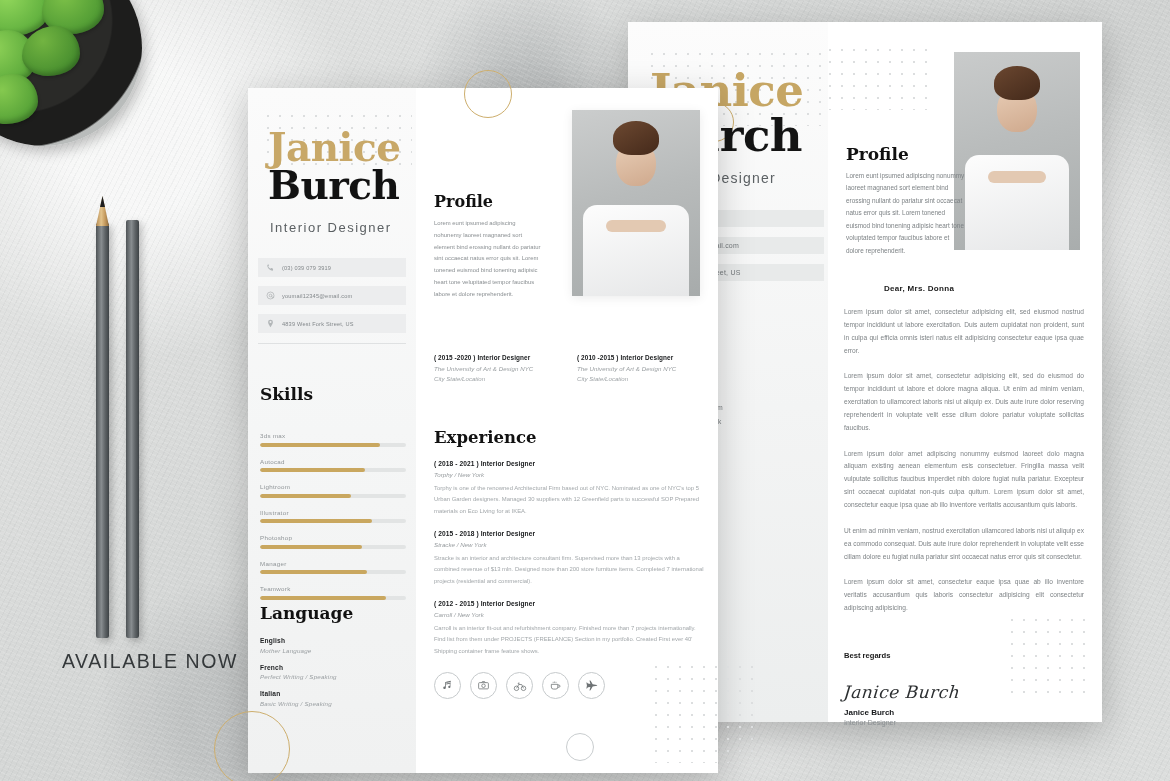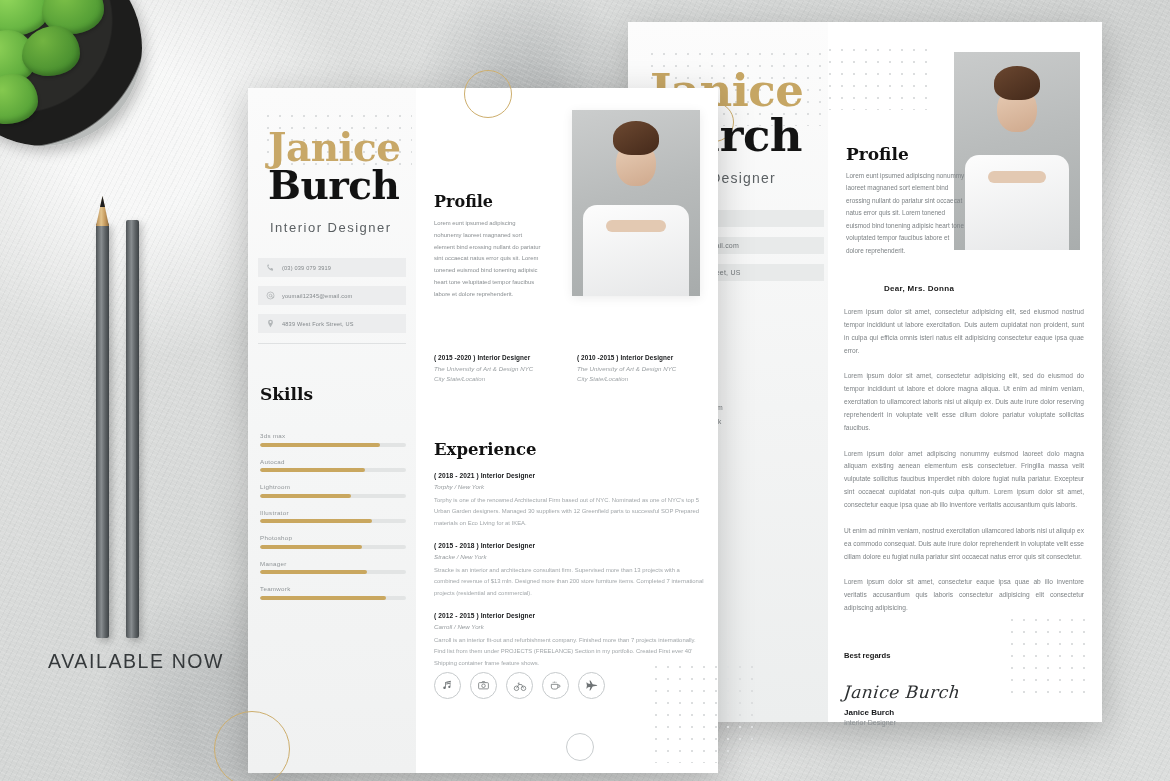--- a/index.html
+++ b/index.html
@@ -48,21 +48,21 @@
   .pencil.a { left:96px; top:223px; height:415px; }
   .pencil.b { left:126px; top:220px; height:418px; }
   .tip { position:absolute; left:96px; top:196px; width:13px; height:30px;
     background: linear-gradient(90deg,#b58a52 0%,#e3c38b 40%,#c59a5e 70%,#8d6a3c 100%);
     clip-path: polygon(50% 0, 100% 100%, 0 100%); }
   .lead { position:absolute; left:100px; top:196px; width:5px; height:11px;
     background:#1e1e1e; clip-path: polygon(50% 0, 100% 100%, 0 100%); }
 
   
   .available { position:absolute; left:48px; top:650px; width:190px; }
-  .available-title { font-size:19.5px; letter-spacing:1.6px; color:#35393b; font-weight:400; }
+  .available-title { font-size:19.5px; letter-spacing:1.6px; color:#35393b; font-weight:400;text-align:right; }
   .badges { display:flex; gap:11px; margin-top:11px; }
   .badge { width:44px; height:44px; border:2.2px solid #3a3e40; display:flex;
            align-items:center; justify-content:center; font-size:22px; color:#2e3234; }
 
   
   .page { position:absolute; background:#fff; box-shadow: 0 10px 34px rgba(0,0,0,.22); }
 
   
   .page-back { left:628px; top:22px; width:474px; height:700px; display:flex; }
   .back-left { width:200px; background: linear-gradient(180deg,#fcfcfc 0%, #f3f4f4 55%, #eceeee 100%); position:relative; }
@@ -318,20 +318,35 @@
           </div>
       </div>
       <div class="skill">
         <div class="skill-label">Teamwork</div>
         <div class="bar">
             <i style="width:86%"></i>
           </div>
       </div>
     </div>
 
+    <div class="lang">
+      <div class="sec-left-h" style="margin-bottom:14px;">Language</div>
+      <div class="lang-item">
+        <div class="lang-name">English</div>
+        <div class="lang-sub">Mother Language</div>
+      </div>
+      <div class="lang-item">
+        <div class="lang-name">French</div>
+        <div class="lang-sub">Perfect Writing / Speaking</div>
+      </div>
+      <div class="lang-item">
+        <div class="lang-name">Italian</div>
+        <div class="lang-sub">Basic Writing / Speaking</div>
+      </div>
+    </div>
 
     <div class="ring" style="left:-34px; bottom:-14px; width:76px; height:76px;"></div>
   </div>
 
   <div class="fr-right">
     <div class="ring" style="left:48px; top:-18px; width:48px; height:48px;"></div>
     <div class="photo-front">
       <div style="position:absolute;left:50%;top:16%;width:40px;height:46px;transform:translateX(-50%);border-radius:50% 50% 45% 45%;background:linear-gradient(160deg,#e9cfb8,#cfa98d);"></div>
       <div style="position:absolute;left:50%;top:6%;width:46px;height:34px;transform:translateX(-50%);border-radius:50% 50% 40% 40%;background:linear-gradient(150deg,#6d4931,#44291a);"></div>
       <div style="position:absolute;left:50%;top:51%;width:106px;height:96px;transform:translateX(-50%);background:linear-gradient(165deg,#fdfdfd,#e5e6e7);border-radius:14px 14px 0 0;"></div>
@@ -349,21 +364,21 @@
           <div class="edu-s2">City State/Location</div>
         </div>
         <div class="edu-col">
           <div class="edu-t">( 2010 -2015 ) Interior Designer</div>
           <div class="edu-s">The University of Art &amp; Design NYC</div>
           <div class="edu-s2">City State/Location</div>
         </div>
       </div>
     </div>
 
-    <div class="sec" style="top:352px;">
+    <div class="sec" style="top:340px;">
       <div class="sec-h">Experience</div>
       <div class="exp-item">
         <div class="exp-t">( 2018 - 2021 ) Interior Designer</div>
         <div class="exp-c">Torphy / New York</div>
         <div class="exp-d">Torphy is one of the renowned Architectural Firm based out of NYC. Nominated as one of NYC's top 5 Urban Garden designers. Managed 30 suppliers with 12 Greenfield parts to successful SOP Prepared materials on Eco Living for at IKEA.</div>
       </div>
       <div class="exp-item">
         <div class="exp-t">( 2015 - 2018 ) Interior Designer</div>
         <div class="exp-c">Stracke / New York</div>
         <div class="exp-d">Stracke is an interior and architecture consultant firm. Supervised more than 13 projects with a combined revenue of $13 mln. Designed more than 200 store furniture items. Completed 7 international projects (residential and commercial).</div>

